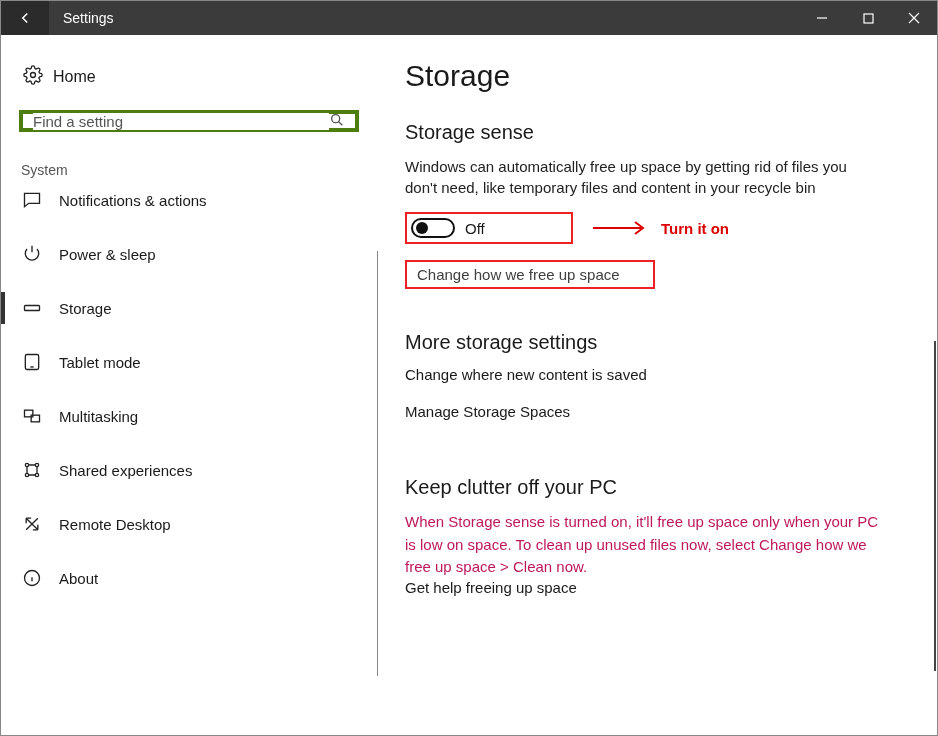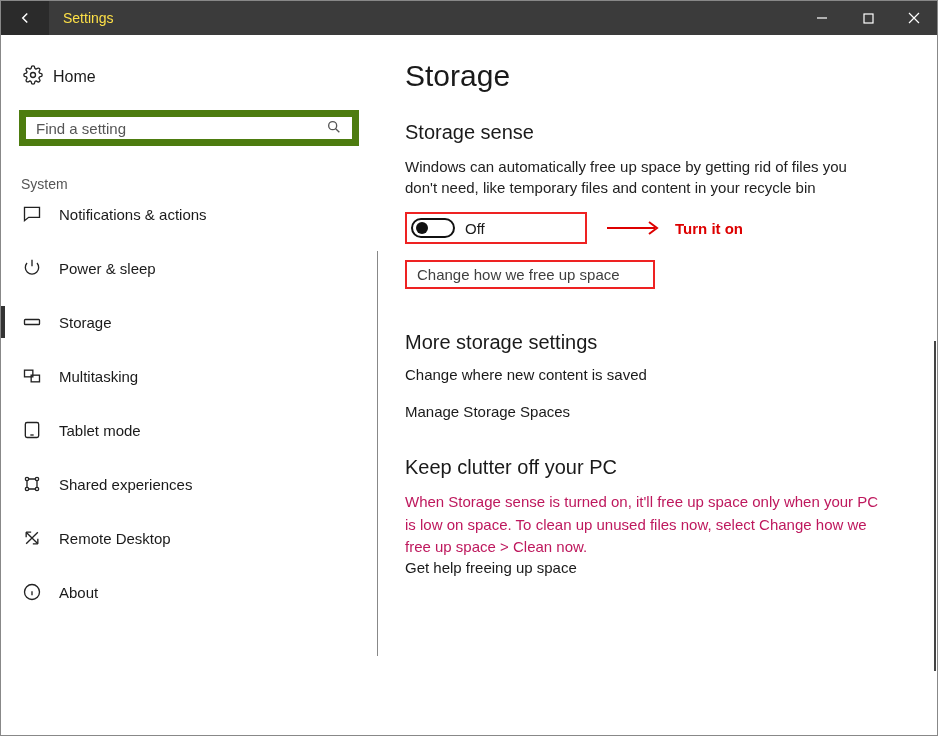--- a/index.html
+++ b/index.html
@@ -3,21 +3,21 @@
   <meta charset="utf-8">
   <style>
     * { box-sizing: border-box; margin: 0; padding: 0; }
     body {
       font-family: "Segoe UI", Tahoma, sans-serif;
       font-size: 15px; color: #1a1a1a; background: #fff;
       width: 938px; height: 736px; overflow: hidden;
       border: 1px solid #888;
     }
     .titlebar {
-      height: 34px; background: #3b3b3b; color: #fde047;
+      height: 34px; background: #3b3b3b; color: #ffffff;
       display: flex; align-items: stretch;
     }
     .titlebar .back {
       width: 48px; background: #2b2b2b;
       display: flex; align-items: center; justify-content: center;
     }
     .titlebar .title { flex: 0 0 auto; padding: 0 14px; display:flex; align-items:center; font-size: 14px; }
     .titlebar .spacer { flex: 1; }
     .titlebar .winbtn {
       width: 46px; display:flex; align-items:center; justify-content:center;
@@ -28,21 +28,21 @@
       width: 368px; padding: 30px 20px 0 18px;
     }
     .right {
       flex: 1; padding: 24px 30px 0 8px;
       border-left: 0;
     }
     .home-row { display:flex; align-items:center; gap: 10px; margin-bottom: 22px; padding-left: 4px; }
     .home-row .label { font-size: 16px; }
     .gear svg { width: 20px; height: 20px; }
     .searchbox {
-      width: 340px; height: 36px; border: 7px solid #4d7c0f;
+      width: 340px; height: 22px; border: 4px solid #4d7c0f;
       display:flex; align-items:center; justify-content:space-between;
       padding: 0 10px; font-size: 15px; color: #555; margin-bottom: 30px;
     }
     .searchbox input {
       border: none; outline: none; font-size: 15px; width: 100%; color: #333;
       font-family: inherit;
     }
     .searchbox input::placeholder { color: #555; }
     .section-label { color: #555; font-size: 14px; padding-left: 2px; }
     .nav { list-style: none; }
@@ -55,21 +55,21 @@
     .nav li.selected { position: relative; }
     .nav li.selected::before {
       content: ""; position: absolute; left: -18px; top: 6px; bottom: 6px; width: 4px; background: #333;
     }
     h1 { font-size: 30px; font-weight: 400; margin-bottom: 28px; }
     h2 { font-size: 20px; font-weight: 500; margin-bottom: 12px; margin-top: 6px; }
     .para { color: #222; line-height: 1.4; margin-bottom: 14px; max-width: 470px; }
     .toggle-row {
       display:flex; align-items:center; gap: 10px;
       border: 2px solid #e22; padding: 2px 6px 2px 4px;
-      width: 182px; height: 32px;
+      width: 168px; height: 32px;
     }
     .toggle {
       width: 44px; height: 20px; border: 2px solid #111; border-radius: 999px;
       position: relative; background: #fff;
     }
     .toggle .knob {
       width: 12px; height: 12px; background: #111; border-radius: 50%;
       position: absolute; left: 3px; top: 2px;
     }
     .toggle-line { display:flex; align-items:center; gap: 18px; margin-bottom: 16px; }
@@ -164,34 +164,34 @@
         <span class="ico">
           <svg class="svg-ico" viewBox="0 0 24 24">
                 <rect x="3" y="9" width="18" height="6" rx="1"></rect>
               </svg>
         </span>
         <span>Storage</span>
       </li>
       <li>
         <span class="ico">
           <svg class="svg-ico" viewBox="0 0 24 24">
+                <rect x="4" y="3" width="16" height="18" rx="2"></rect>
+                <path d="M10 18h4"></path>
+              </svg>
+        </span>
+        <span>Tablet mode</span>
+      </li>
+      <li>
+        <span class="ico">
+          <svg class="svg-ico" viewBox="0 0 24 24">
                 <rect x="3" y="5" width="10" height="8"></rect>
                 <rect x="11" y="11" width="10" height="8"></rect>
               </svg>
         </span>
         <span>Multitasking</span>
-      </li>
-      <li>
-        <span class="ico">
-          <svg class="svg-ico" viewBox="0 0 24 24">
-                <rect x="4" y="3" width="16" height="18" rx="2"></rect>
-                <path d="M10 18h4"></path>
-              </svg>
-        </span>
-        <span>Tablet mode</span>
       </li>
       <li>
         <span class="ico">
           <svg class="svg-ico" viewBox="0 0 24 24">
                 <circle cx="6" cy="6" r="2"></circle>
                 <circle cx="18" cy="6" r="2"></circle>
                 <circle cx="6" cy="18" r="2"></circle>
                 <circle cx="18" cy="18" r="2"></circle>
                 <path d="M8 6h8M6 8v8M18 8v8M8 18h8"></path>
               </svg>
@@ -242,21 +242,21 @@
           <span>Turn it on</span>
         </div>
       </div>
 
       <div class="boxed-link">
         <span>Change how we free up space</span>
       </div>
 
       <h2>More storage settings</h2>
       <a class="linkrow">Change where new content is saved</a>
-      <a class="linkrow" style="margin-bottom:36px">Manage Storage Spaces</a>
+      <a class="linkrow" style="margin-bottom:56px">Manage Storage Spaces</a>
 
       <h2>Keep clutter off your PC</h2>
       <p class="muted">When Storage sense is turned on, it'll free up space only when your PC is low on space. To clean up unused files now, select Change how we free up space &gt; Clean now.</p>
       <a class="linkrow">Get help freeing up space</a>
     </div>
   </div>
 </div>
 <div class="right-bar"></div>
 </div>
 

